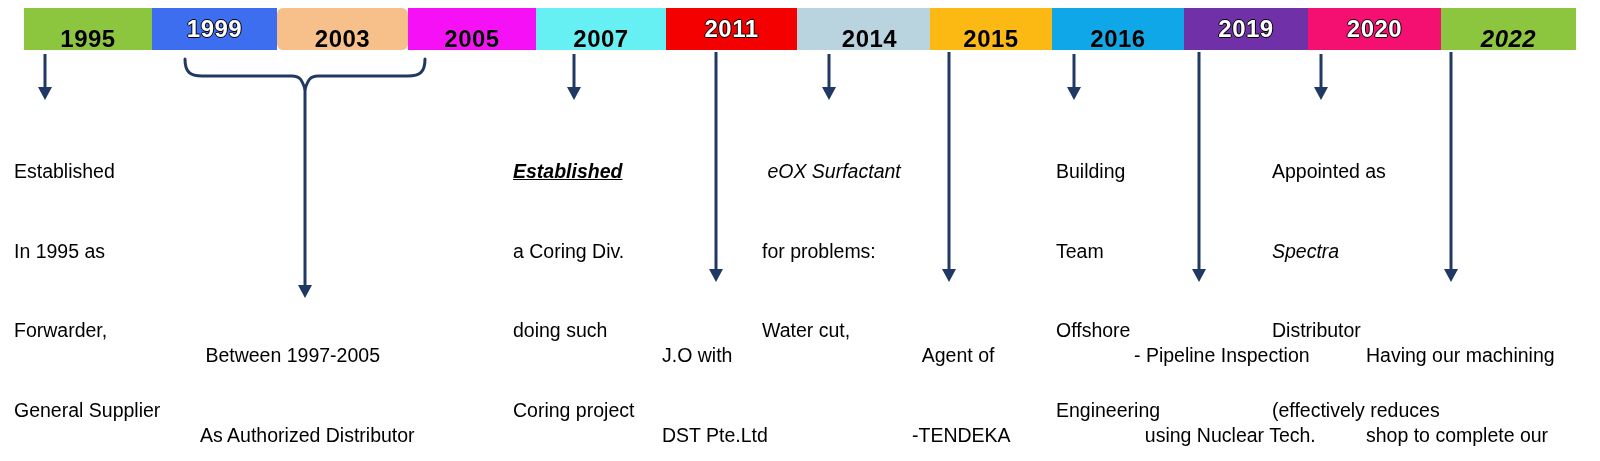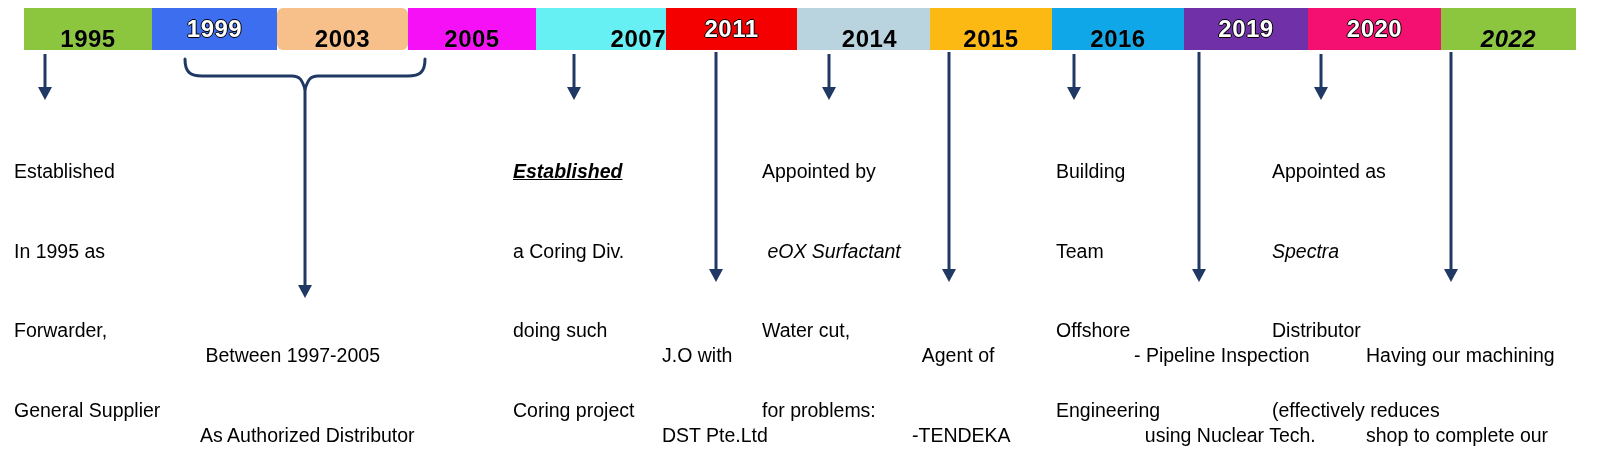--- a/index.html
+++ b/index.html
@@ -86,21 +86,21 @@
     </div>
     <div class="tl-seg" style="background: rgb(61, 110, 240); width: 125px;">
       <span class="tl-label lbl-light">1999</span>
     </div>
     <div class="tl-seg" style="background: rgb(247, 192, 138); width: 131px; border-radius: 6px;">
       <span class="tl-label lbl-dark">2003</span>
     </div>
     <div class="tl-seg" style="background: rgb(246, 16, 246); width: 128px;">
       <span class="tl-label lbl-dark">2005</span>
     </div>
-    <div class="tl-seg" style="background: rgb(103, 240, 244); width: 130px; justify-content: flex-end;">
+    <div class="tl-seg" style="background: rgb(103, 240, 244); width: 130px;">
       <span class="tl-label lbl-dark">2007</span>
     </div>
     <div class="tl-seg" style="background: rgb(244, 0, 0); width: 131px;">
       <span class="tl-label lbl-light">2011</span>
     </div>
     <div class="tl-seg" style="background: rgb(185, 212, 223); width: 133px; padding-left: 12px;">
       <span class="tl-label lbl-dark">2014</span>
     </div>
     <div class="tl-seg" style="background: rgb(253, 185, 19); width: 122px;">
       <span class="tl-label lbl-dark">2015</span>
@@ -221,24 +221,23 @@
   <div class="note" style="left:662px; top:289px;">
     <span class="ln">J.O with</span>
     <span class="ln">DST Pte.Ltd</span>
     
     
     
     
   </div>
 
   <div class="note" style="left:762px; top:105px;">
-    <span class="ln">Appointed by</span>
     <span class="ln em-i"> eOX Surfactant</span>
+    <span class="ln">for problems:</span>
     <span class="ln">Water cut,</span>
-    <span class="ln">for problems:</span>
     
   </div>
 
   <div class="note" style="left:912px; top:289px;">
     <span class="ln">  Agent of</span>
     <span class="ln">-TENDEKA</span>
     
     
     
     

